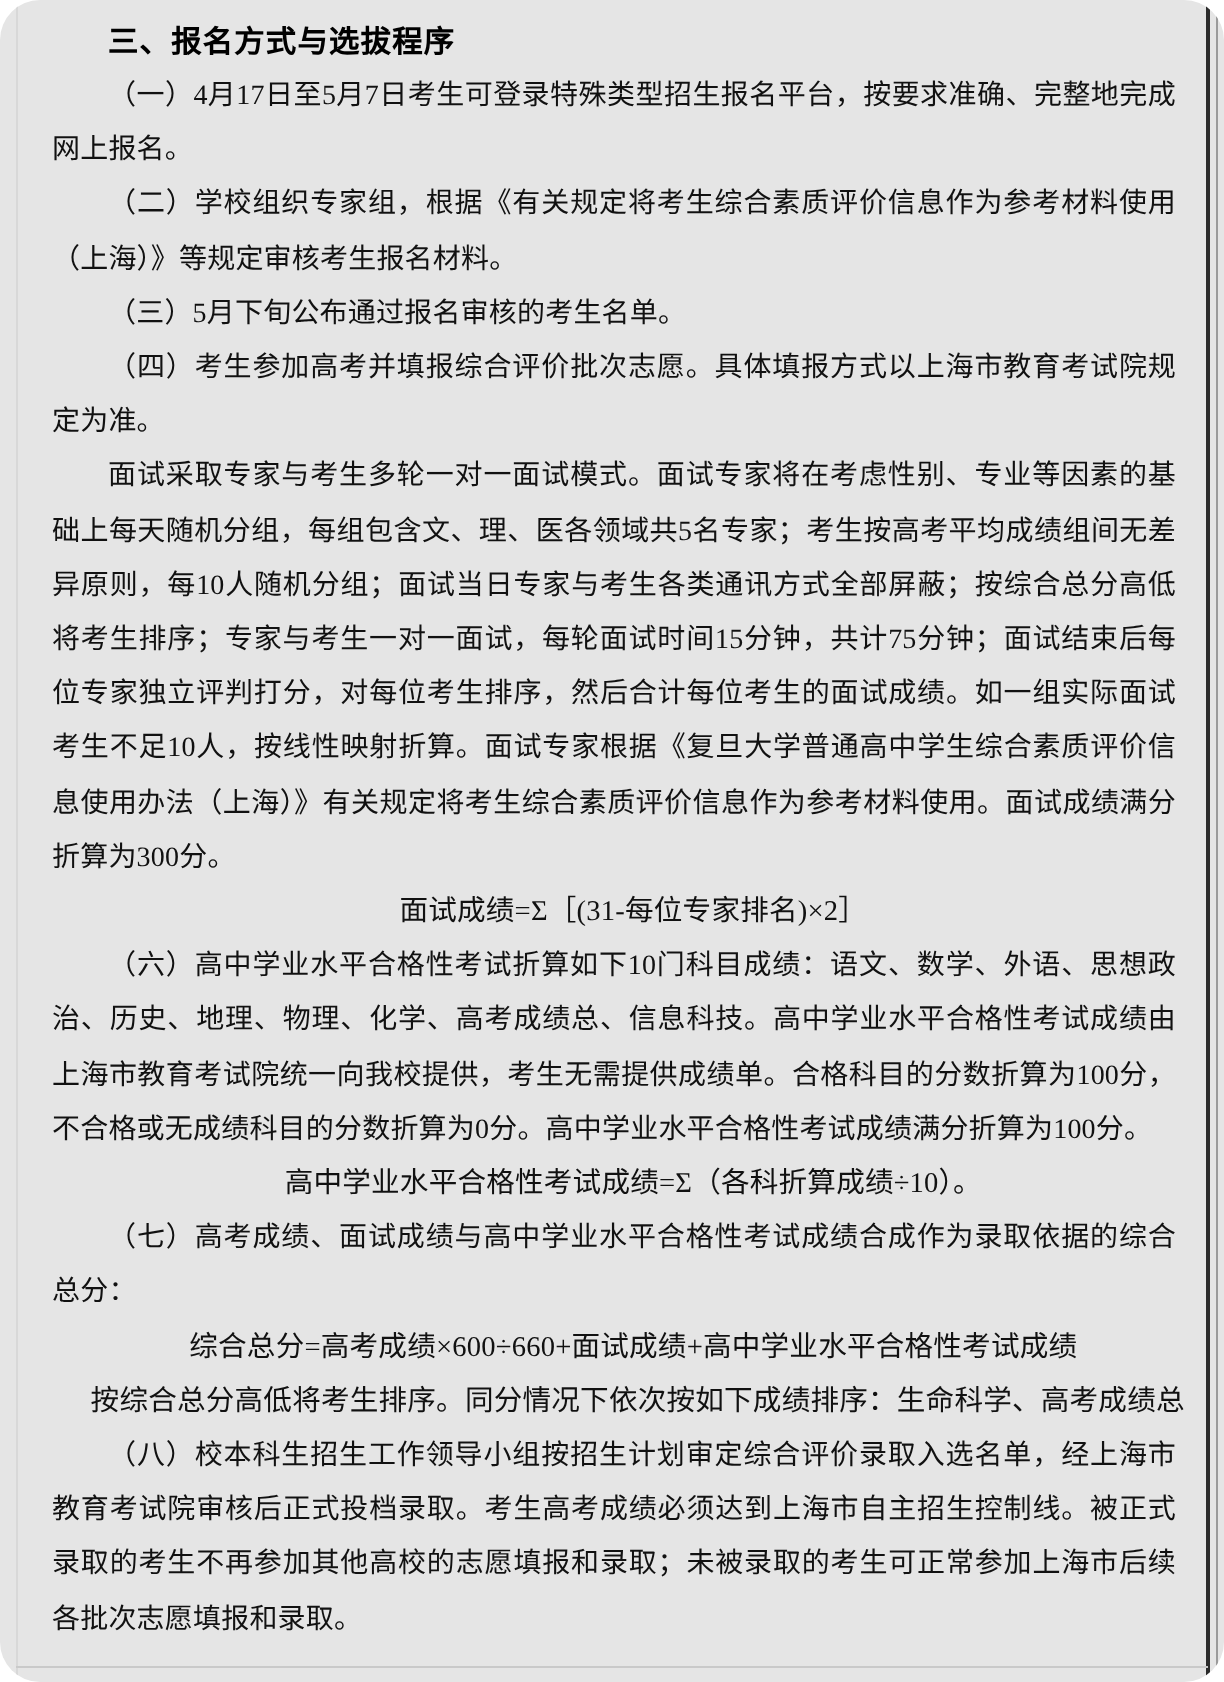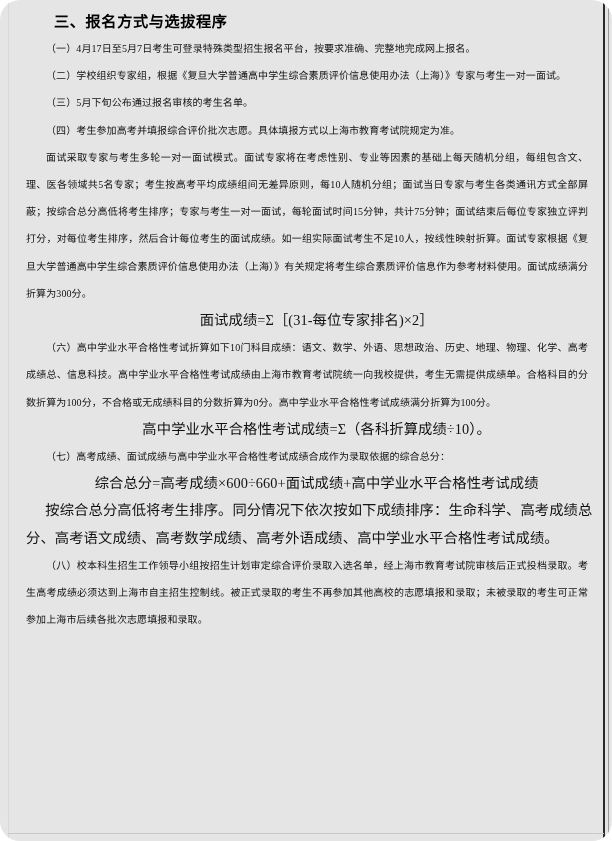--- a/index.html
+++ b/index.html
@@ -66,21 +66,21 @@
     font-size: 15.2px;
     line-height: 24px;
     letter-spacing: 0.6px;
     text-indent: 28px;
     margin: 0 0 1px 0;
     color: #000000;
   }
 
   p.para {
     margin: 0;
-    font-size: 10px;
+    font-size: 14px;
     line-height: 27.2px;
     text-align: justify;
     text-justify: inter-ideograph;
     text-indent: 2em;
     letter-spacing: 0.1px;
     color: #111111;
   }
 
   p.formula {
     margin: 0;
@@ -112,28 +112,27 @@
   <div class="page-border-left"></div>
   <div class="page-border-right"></div>
   <div class="page-border-right2"></div>
   <div class="page-border-bottom"></div>
 
   <div class="content">
     <h2 class="heading">三、报名方式与选拔程序</h2>
 
     <div id="paragraph-host">
         <p class="para">（一）4月17日至5月7日考生可登录特殊类型招生报名平台，按要求准确、完整地完成网上报名。</p>
-        <p class="para">（二）学校组织专家组，根据《复旦大学普通高中学生综合素质评价信息使用办法（上海）》专家与考生一对一面试。</p>
+        <p class="para">（二）学校组织专家组，根据《有关规定将考生综合素质评价信息作为参考材料使用（上海）》等规定审核考生报名材料。</p>
         <p class="para">（三）5月下旬公布通过报名审核的考生名单。</p>
         <p class="para">（四）考生参加高考并填报综合评价批次志愿。具体填报方式以上海市教育考试院规定为准。</p>
         <p class="para">面试采取专家与考生多轮一对一面试模式。面试专家将在考虑性别、专业等因素的基础上每天随机分组，每组包含文、理、医各领域共5名专家；考生按高考平均成绩组间无差异原则，每10人随机分组；面试当日专家与考生各类通讯方式全部屏蔽；按综合总分高低将考生排序；专家与考生一对一面试，每轮面试时间15分钟，共计75分钟；面试结束后每位专家独立评判打分，对每位考生排序，然后合计每位考生的面试成绩。如一组实际面试考生不足10人，按线性映射折算。面试专家根据《复旦大学普通高中学生综合素质评价信息使用办法（上海）》有关规定将考生综合素质评价信息作为参考材料使用。面试成绩满分折算为300分。</p>
         <p class="formula">面试成绩=Σ［(31-每位专家排名)×2］</p>
         <p class="para">（六）高中学业水平合格性考试折算如下10门科目成绩：语文、数学、外语、思想政治、历史、地理、物理、化学、高考成绩总、信息科技。高中学业水平合格性考试成绩由上海市教育考试院统一向我校提供，考生无需提供成绩单。合格科目的分数折算为100分，不合格或无成绩科目的分数折算为0分。高中学业水平合格性考试成绩满分折算为100分。</p>
         <p class="formula">高中学业水平合格性考试成绩=Σ（各科折算成绩÷10）。</p>
         <p class="para">（七）高考成绩、面试成绩与高中学业水平合格性考试成绩合成作为录取依据的综合总分：</p>
         <p class="formula">综合总分=高考成绩×600÷660+面试成绩+高中学业水平合格性考试成绩</p>
         <p class="formula">按综合总分高低将考生排序。同分情况下依次按如下成绩排序：生命科学、高考成绩总</p>
-        <p class="noindent">分、高考语文成绩、高考数学成绩、高考外语成绩、高中学业水平合格性考试成绩。</p>
         <p class="para">（八）校本科生招生工作领导小组按招生计划审定综合评价录取入选名单，经上海市教育考试院审核后正式投档录取。考生高考成绩必须达到上海市自主招生控制线。被正式录取的考生不再参加其他高校的志愿填报和录取；未被录取的考生可正常参加上海市后续各批次志愿填报和录取。</p>
       </div>
   </div>
 
 </div>
 
 </body></html>

